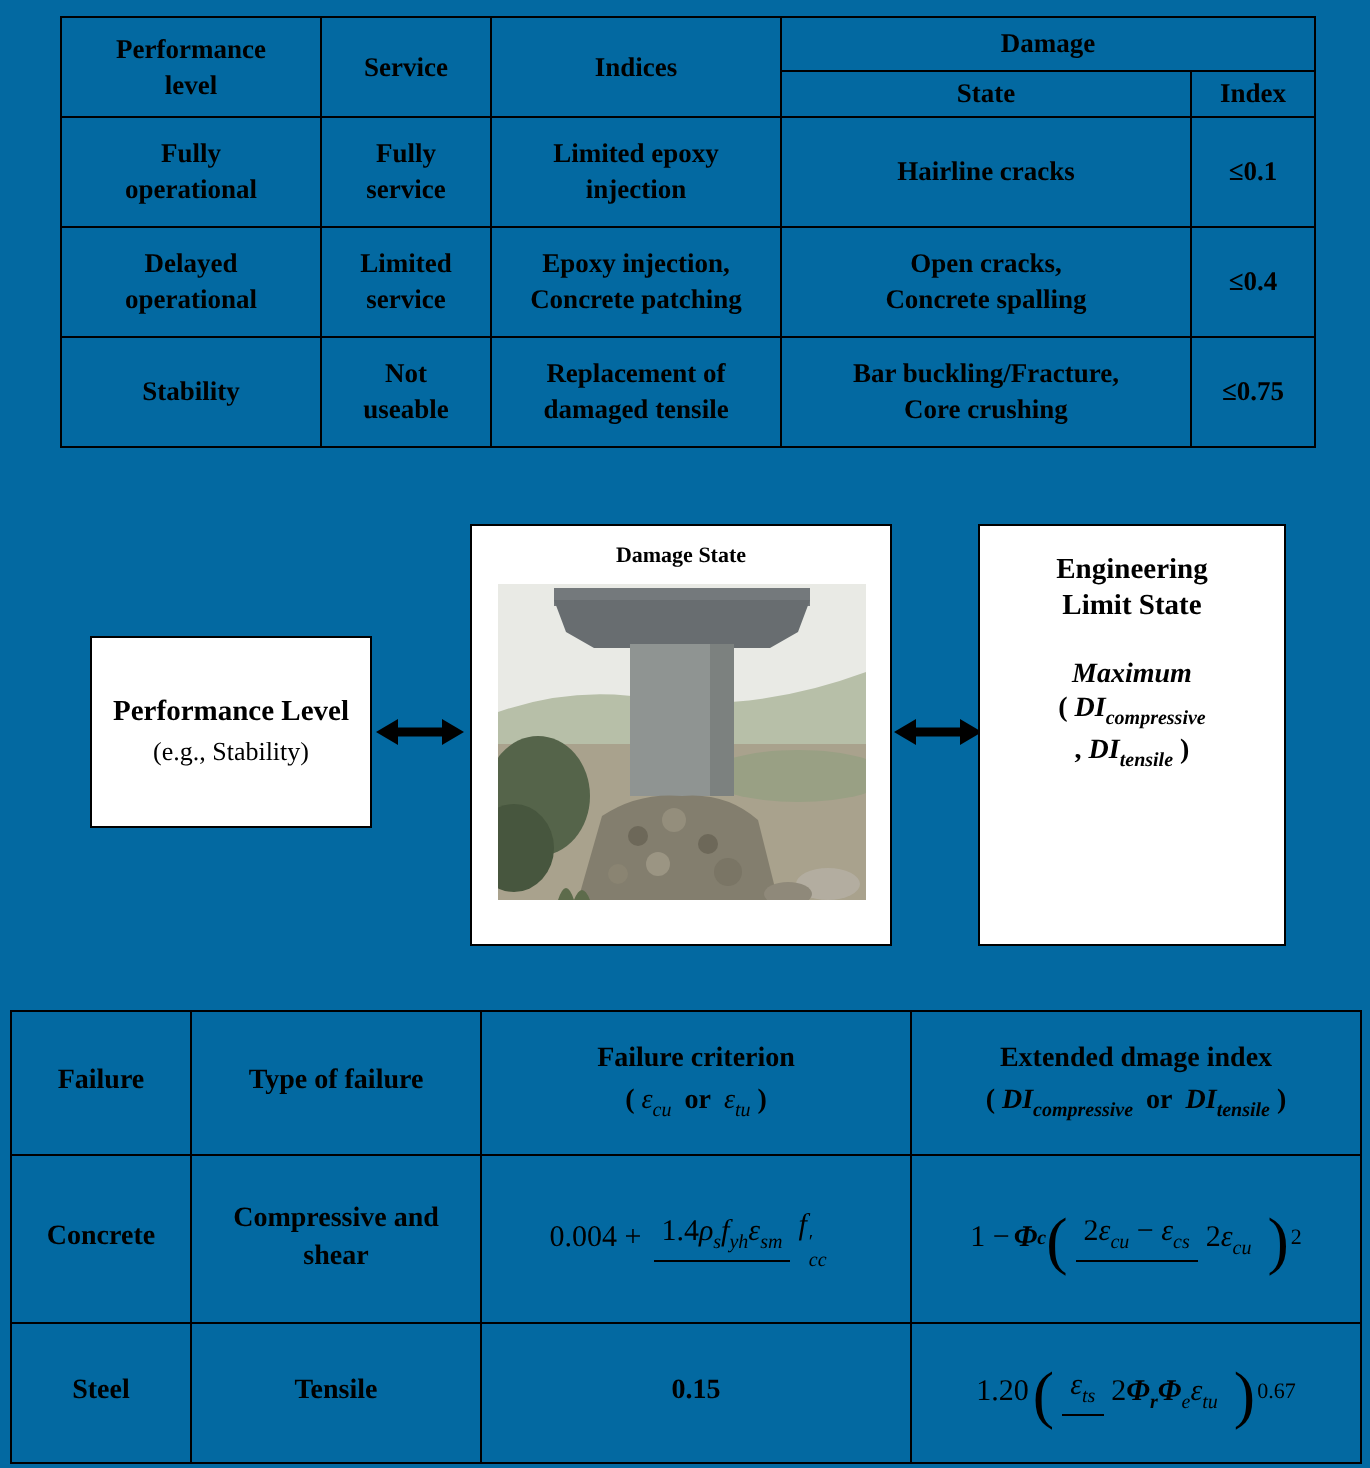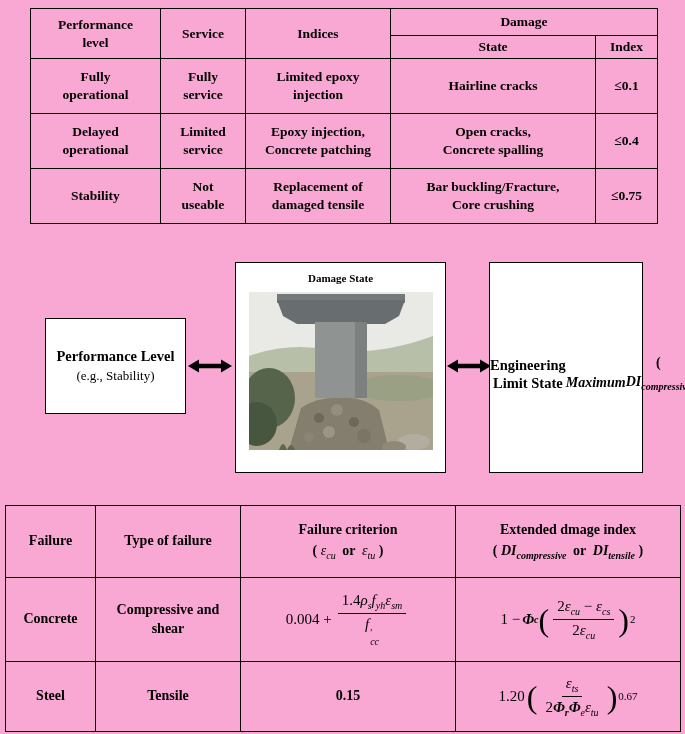--- a/index.html
+++ b/index.html
@@ -2,21 +2,21 @@
 <html><head>
 <meta charset="utf-8">
 <style>
   * { margin:0; padding:0; box-sizing:border-box; }
   html,body { background:#fff; }
   body {
     width:685px; height:734px;
     font-family:"Liberation Serif","DejaVu Serif",serif;
     color:#000;
   }
-  .page { position:relative; width:685px; height:734px; background:#f9a8d4; overflow:hidden; }
+  .page { position:relative; width:685px; height:734px; background:#0369a1; overflow:hidden; }
 
   table { border-collapse:collapse; table-layout:fixed; }
   .pre { white-space:pre-line; }
 
   
   .t1 { position:absolute; left:30px; top:8px; width:627px; }
   .t1 th, .t1 td {
     border:1.5px solid #000; text-align:center; vertical-align:middle;
     font-weight:bold; font-size:13.5px; line-height:1.3; padding:2px 4px;
   }
@@ -29,21 +29,21 @@
   .lbox { left:45px; top:318px; width:141px; height:96px;
           display:flex; flex-direction:column; justify-content:center; align-items:center; }
   .lbox .lb-title { font-weight:bold; font-size:14.5px; }
   .lbox .lb-sub { font-size:13px; margin-top:3px; }
 
   .mbox { left:235px; top:262px; width:211px; height:211px; text-align:center; padding-top:9px; }
   .mbox .mb-title { font-weight:bold; font-size:11px; }
   .photo { margin-top:8px; display:inline-block; }
 
   .rbox { left:489px; top:262px; width:154px; height:211px;
-          display:flex; align-items:center; padding-top:13px; text-align:center; }
+          display:flex; flex-direction:column; align-items:center; padding-top:13px; text-align:center; }
   .rb-title { font-weight:bold; font-size:14.5px; line-height:1.25; }
   .rb-sub   { font-weight:bold; font-size:14px; line-height:1.25; margin-top:17px; }
   .rb-max   { font-weight:bold; font-style:italic; font-size:14px; margin-top:18px; }
   .rb-di    { font-weight:bold; font-size:14px; line-height:1.35; }
   .rb-di .di { font-style:italic; }
   .rb-di sub { font-size:10px; font-style:italic; font-weight:bold; }
 
   .arrow { position:absolute; width:44px; height:18px; }
   .arrow-left  { left:188px; top:357px; }
   .arrow-right { left:447px; top:357px; }
@@ -63,21 +63,21 @@
   .hdr-math .mi { font-weight:normal; }
   .hdr-math sub { font-size:10px; }
   .hdr-math .sp { margin:0 3px; }
 
   
   .math { display:inline-flex; align-items:center; font-size:15px; white-space:nowrap; }
   .mi { font-style:italic; }
   .bphi { font-weight:bold; font-style:italic; }
   sub.msub { font-size:10px; font-style:italic; }
   sub.bsub { font-size:10px; font-style:italic; font-weight:bold; }
-  .frac { display:inline-flex; flex-direction:column; align-items:center; margin:0 4px; }
+  .frac { display:inline-flex; flex-direction:row; align-items:center; margin:0 4px; }
   .fnum, .fden { padding:0 4px; line-height:1.15; white-space:nowrap; }
   .fnum { border-bottom:1.3px solid #000; padding-bottom:2px; }
   .fden { padding-top:2px; }
   .bigp { font-size:32px; font-weight:400; line-height:0; }
   .exp { font-size:11px; vertical-align:14px; margin-left:1px; font-style:normal; }
   .lead { margin-right:2px; }
   .pstack { display:inline-flex; flex-direction:column; align-items:flex-start;
             font-size:10px; line-height:1; vertical-align:-7px; margin-left:1px; }
   .pstack .pp { height:9px; }
 </style>

